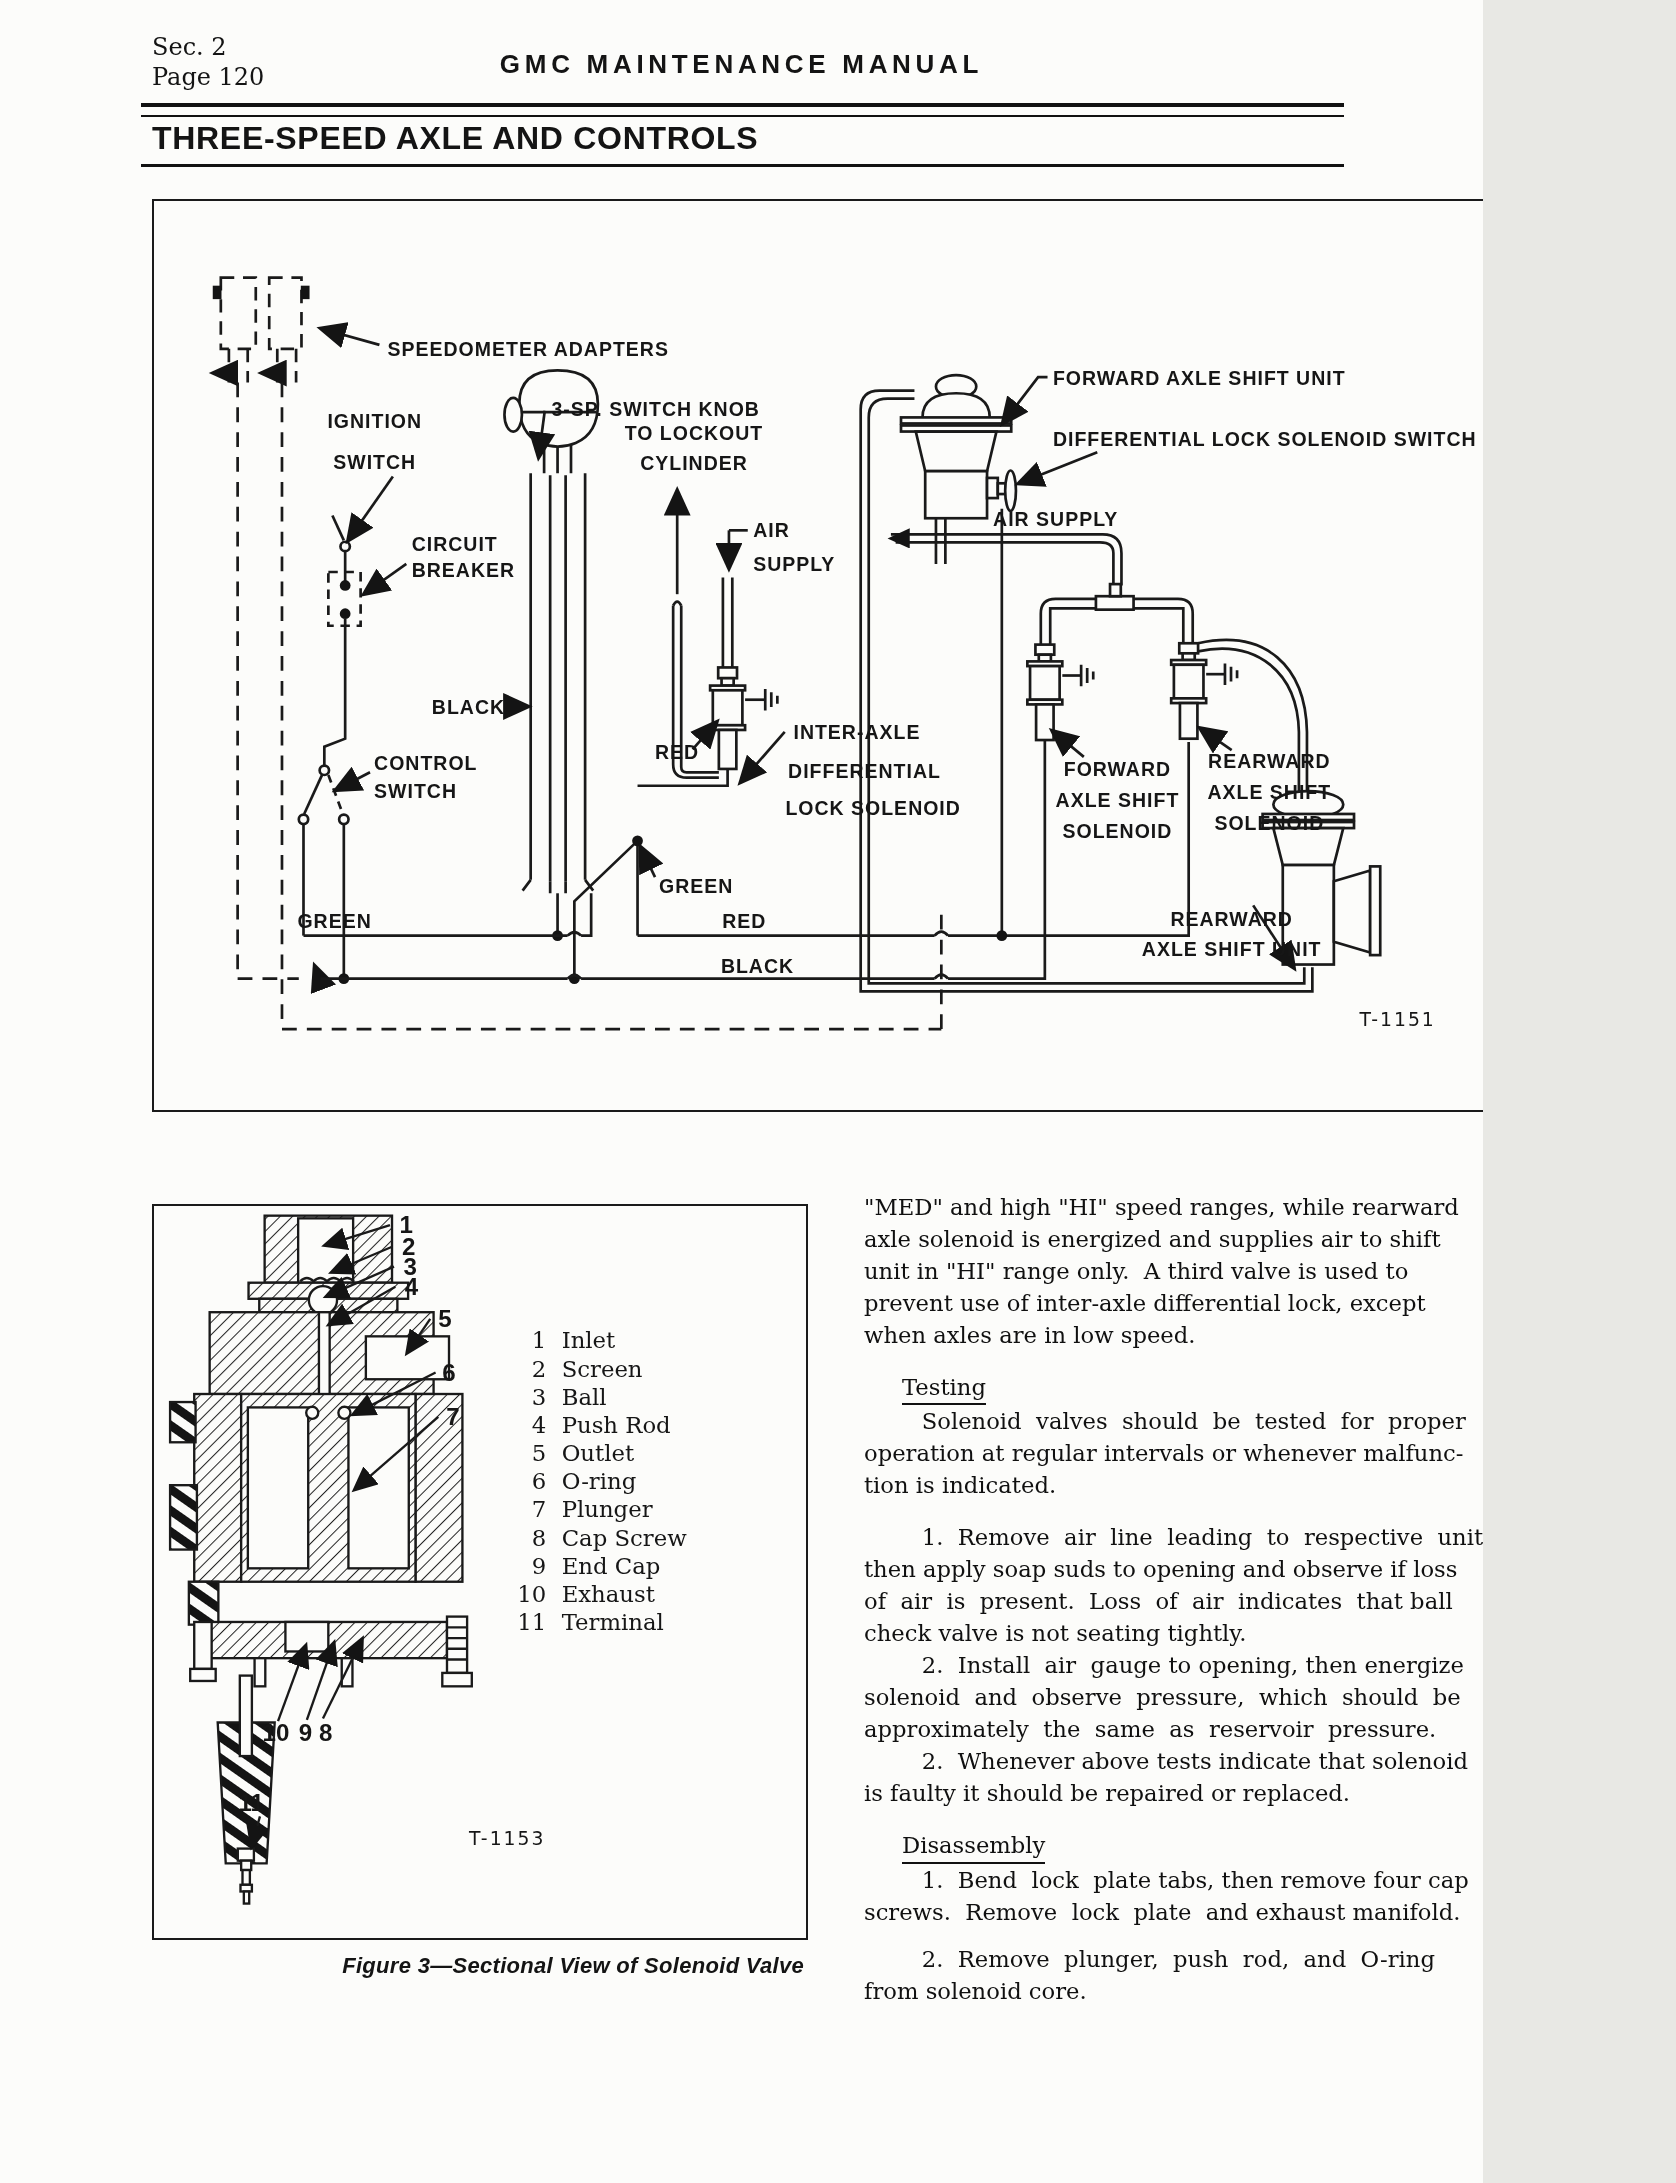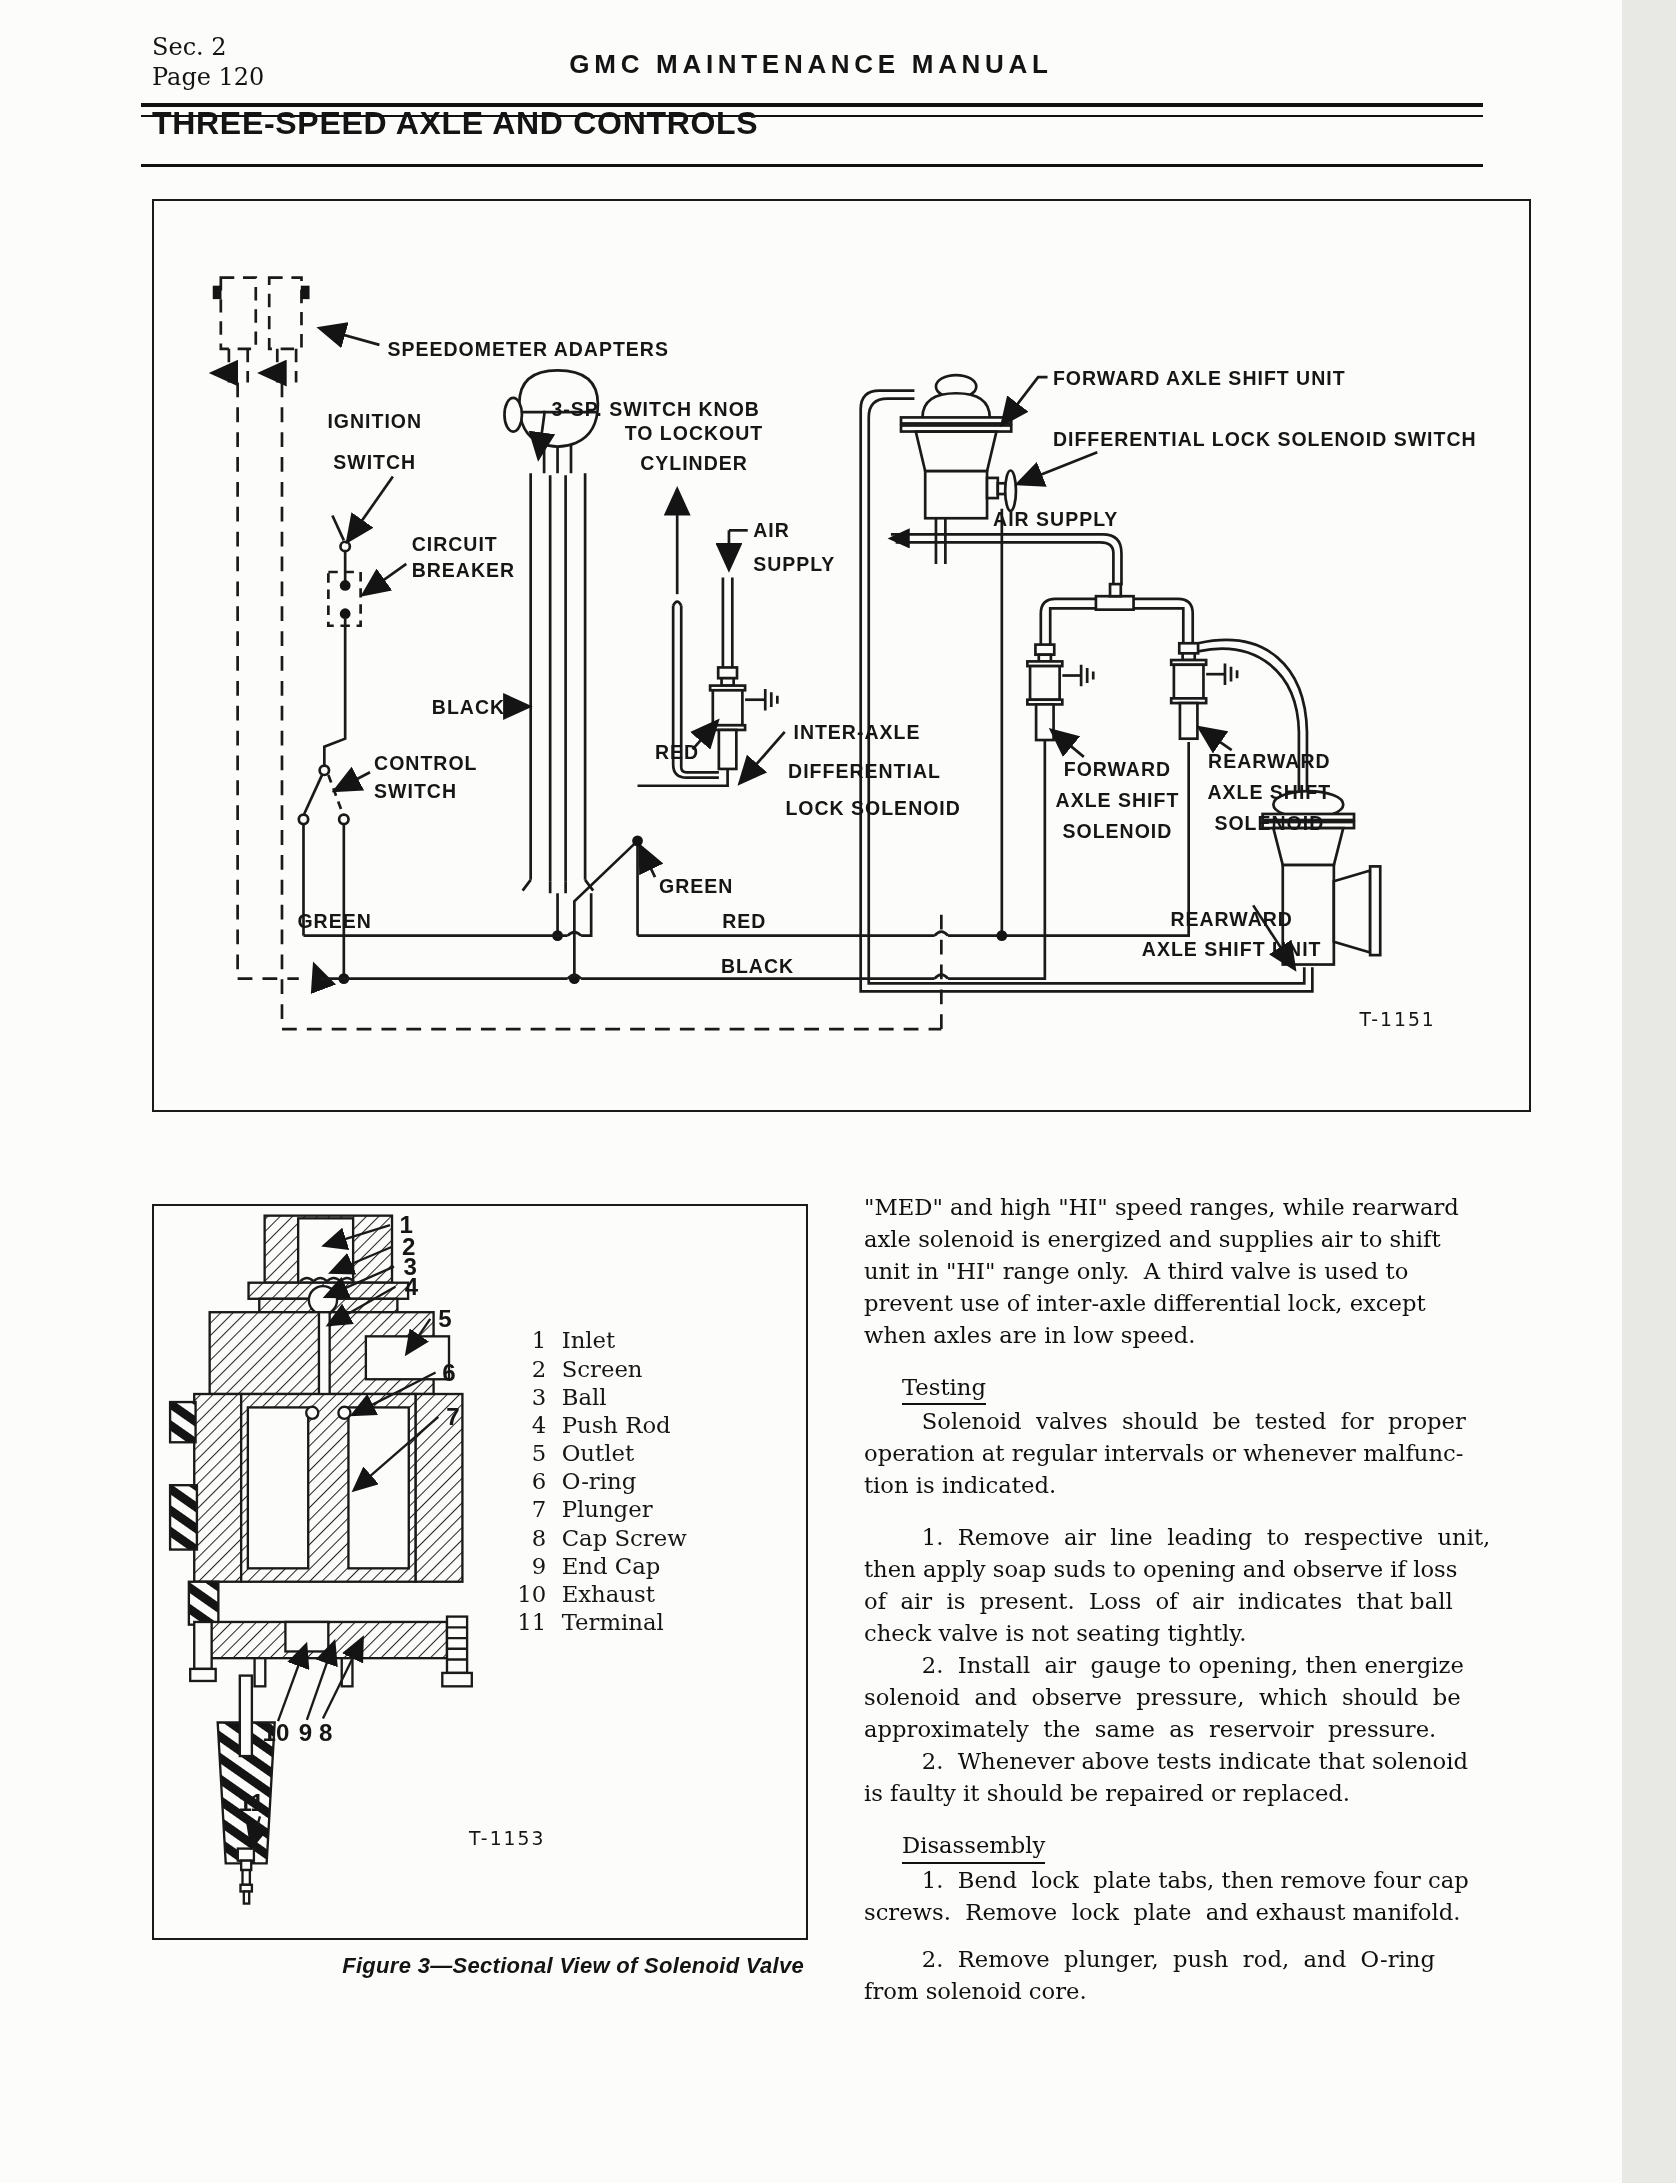--- a/index.html
+++ b/index.html
@@ -1,24 +1,24 @@
 <!DOCTYPE html>
 <html style="font-size:10.8px"><head>
 <meta charset="utf-8">
 <style>
   html,body{margin:0;padding:0;background:#e8e8e4;}
-  #page{position:relative;width:1622px;height:2183px;background:#fcfcfa;color:#141414;
+  #page{position:relative;width:1483px;height:2183px;background:#fcfcfa;color:#141414;
         font-family:"Liberation Sans",sans-serif;overflow:hidden;}
   .serif{font-family:"DejaVu Serif",serif;}
   .abs{position:absolute;}
   
   #sec-line{left:152px;top:32px;font-size:24px;line-height:30px;}
   #manual-title{left:0;right:0;top:49px;text-align:center;font-weight:bold;font-size:26px;letter-spacing:4.7px;}
   #rule-double{left:141px;right:139px;top:103px;height:8px;border-top:4px solid #111;border-bottom:2.7px solid #111;}
-  #section-title{left:152px;top:105px;font-size:32px;font-weight:bold;letter-spacing:0.7px;text-align:center;}
+  #section-title{left:152px;top:120px;font-size:32px;font-weight:bold;letter-spacing:0.7px;text-align:center;}
   #rule-single{left:141px;right:139px;top:164px;border-top:3.4px solid #111;}
   
   #fig2-box{left:152px;top:199px;width:1375px;height:909px;border:2.7px solid #1a1a1a;}
   #fig3-box{left:152px;top:1204px;width:652px;height:732px;border:2.7px solid #1a1a1a;}
   .caption{font-style:italic;font-weight:bold;font-size:22px;letter-spacing:0.3px;}
   #fig2-caption{left:152px;top:1143px;width:1375px;text-align:center;}
   #fig3-caption{left:152px;top:1953px;width:652px;text-align:right;}
   
   #rcol{left:864px;top:1191px;width:676px;font-family:"DejaVu Serif",serif;font-size:22.7px;color:#101010;}
   #rcol p{margin:0;white-space:pre-wrap;line-height:32px;}

